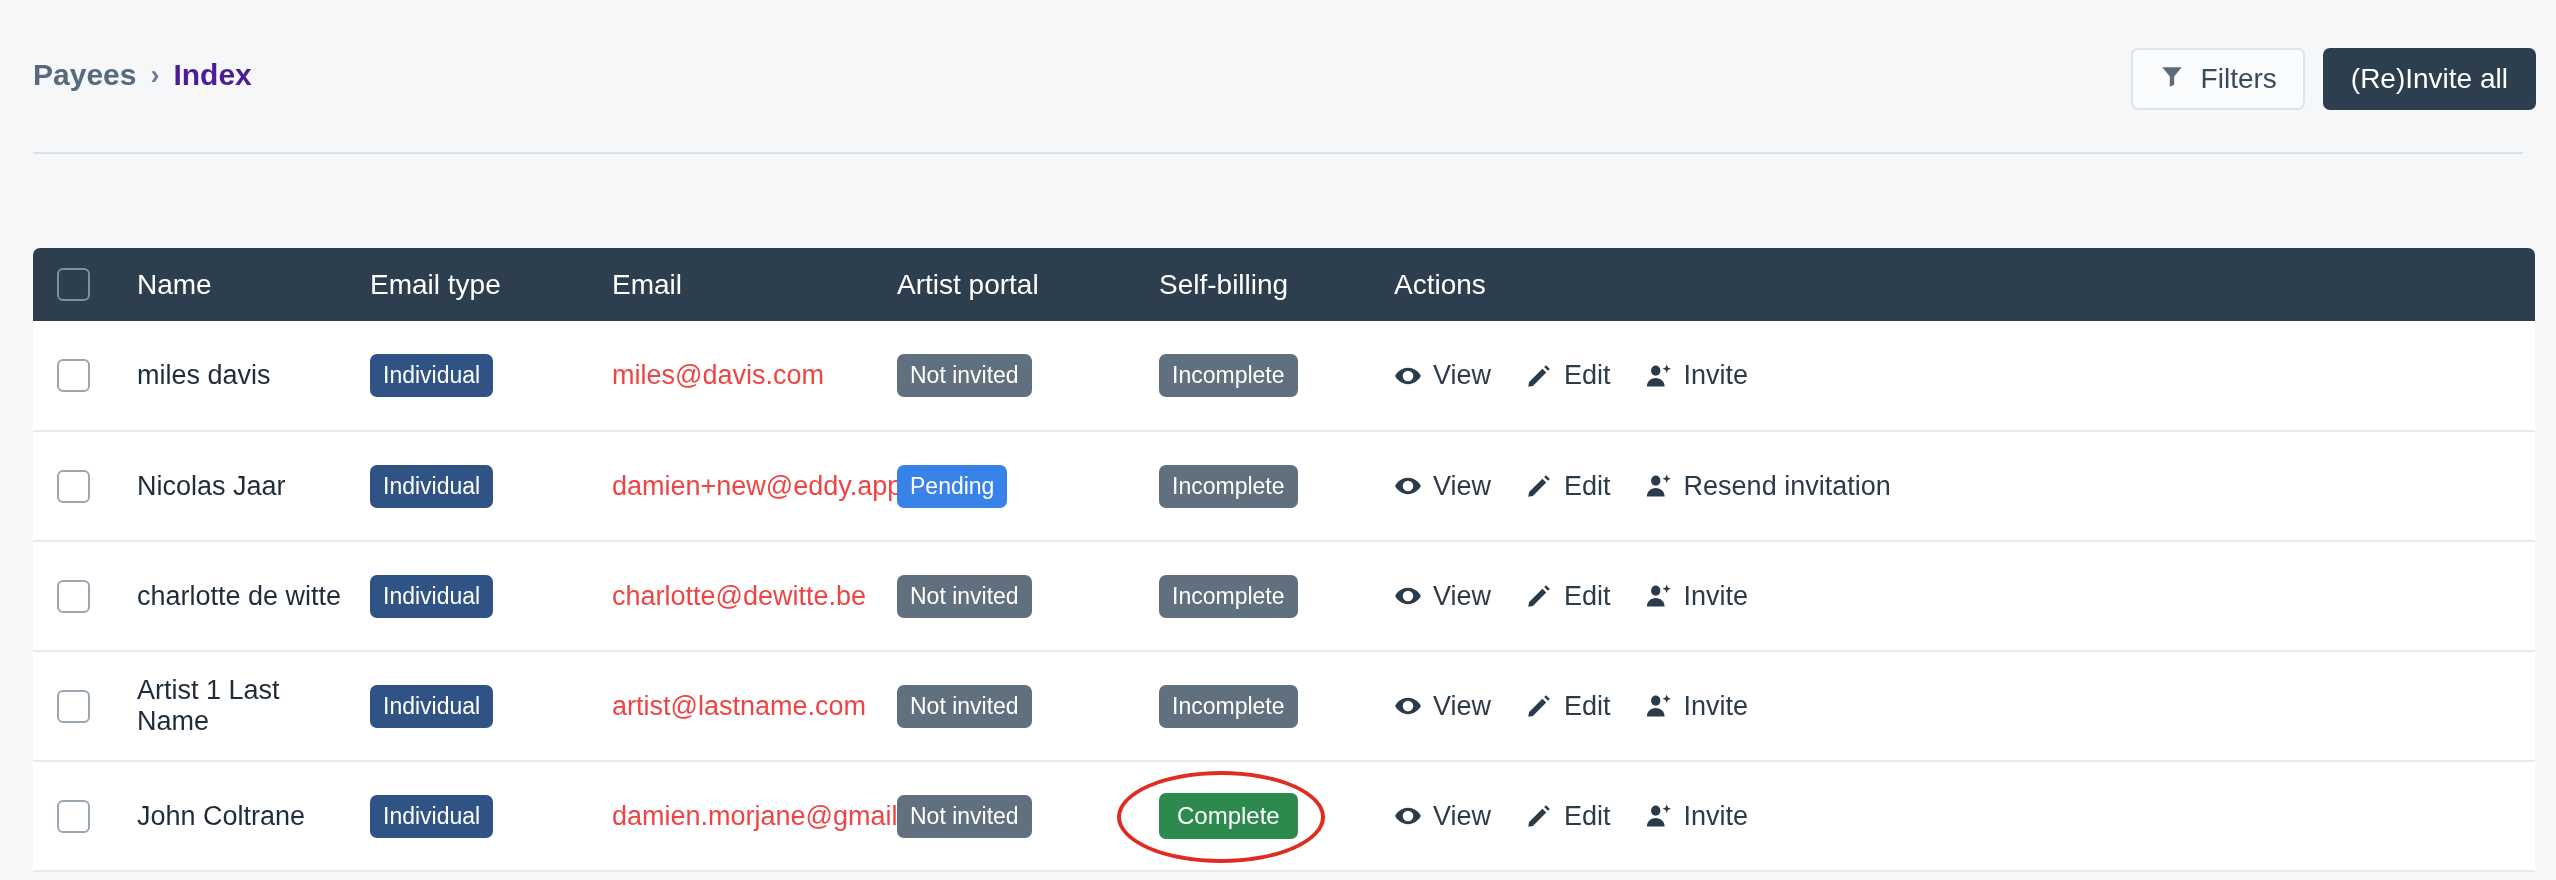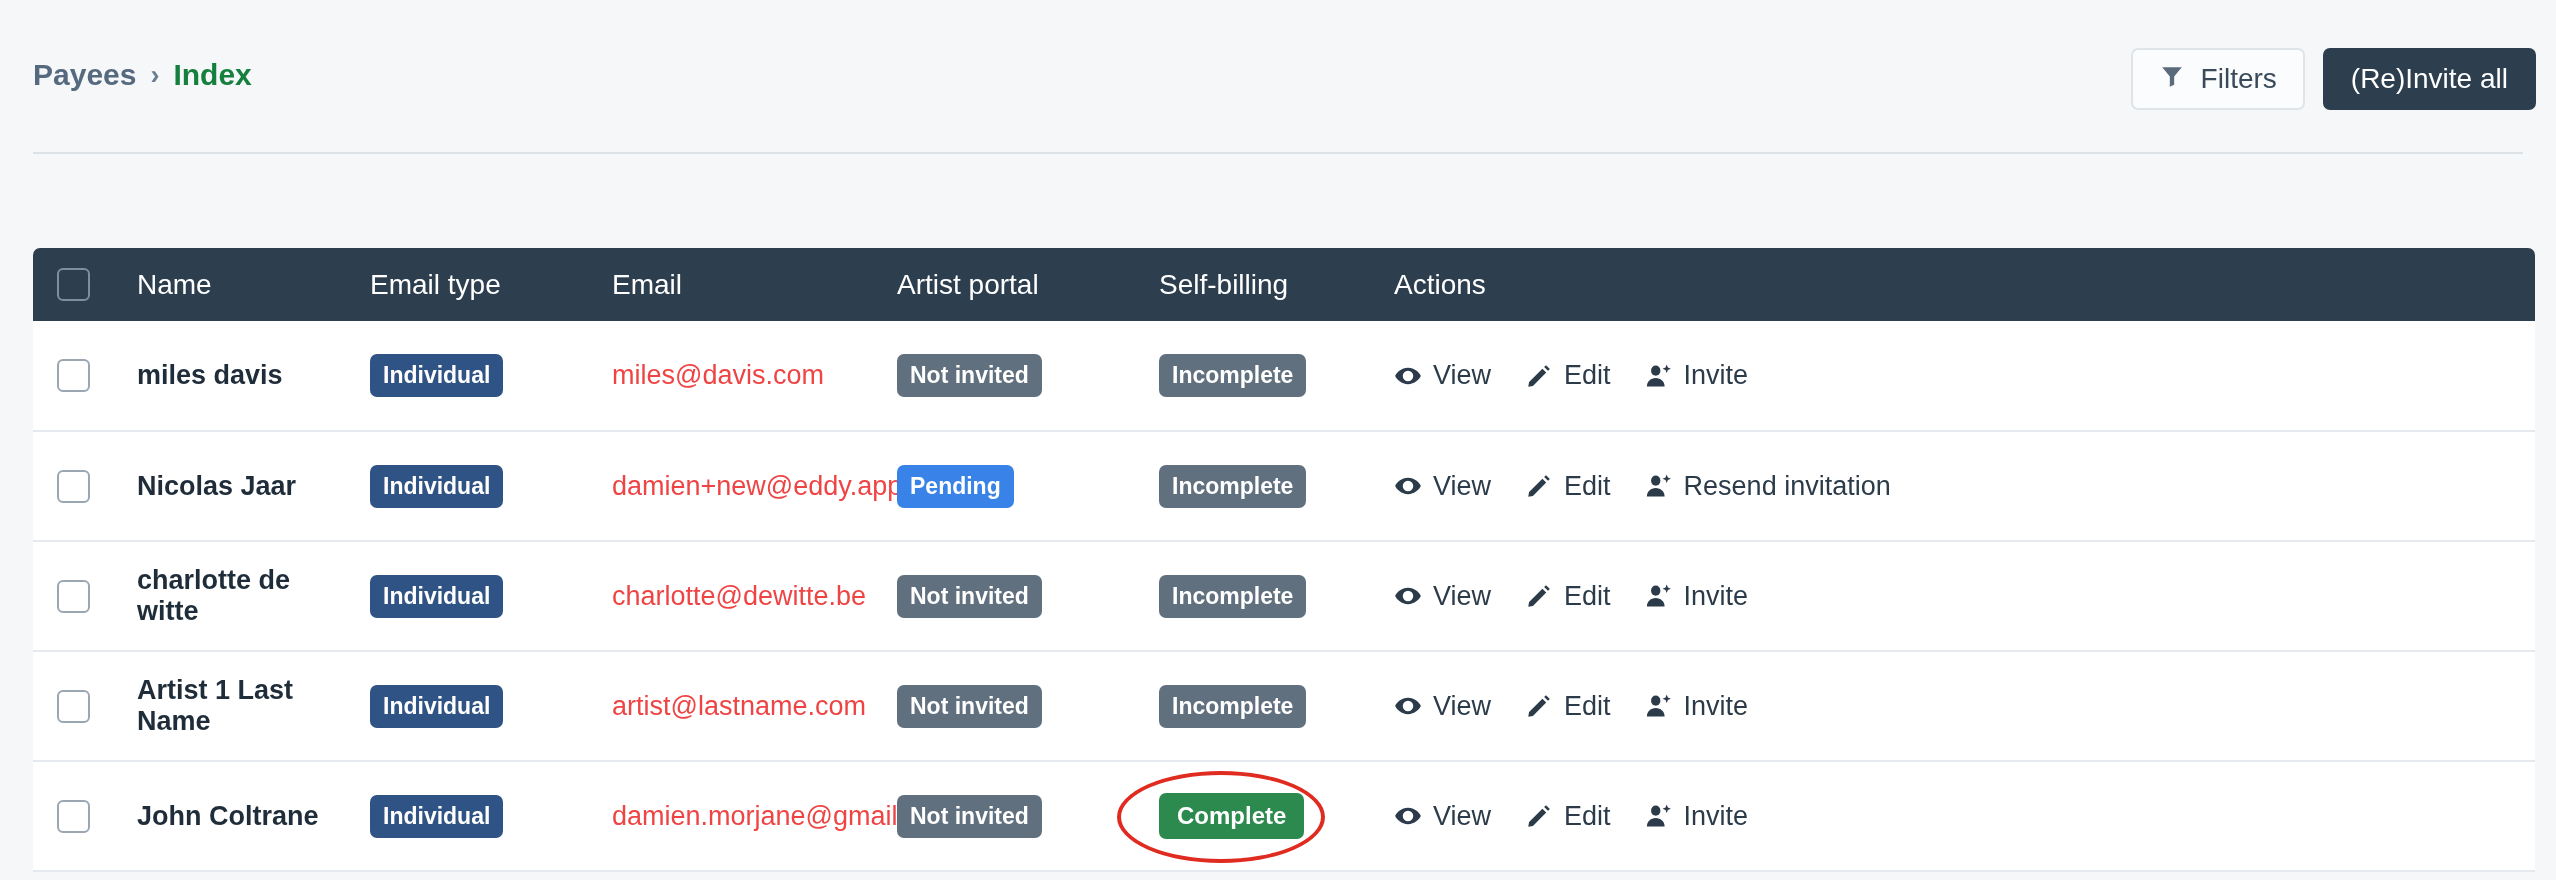--- a/index.html
+++ b/index.html
@@ -29,21 +29,21 @@
 
   .breadcrumb {
     position: absolute;
     left: 33px; top: 60px;
     display: flex; align-items: center; gap: 14px;
     font-size: 30px; font-weight: bold;
     line-height: 1;
   }
   .crumb-root { color: #566a7f; }
   .crumb-sep { color: #6b7d90; font-size: 27px; font-weight: bold; }
-  .crumb-current { color: #15803d; }
+  .crumb-current { color: #4c1d95; }
 
   .topbar-actions {
     position: absolute;
     right: 20px; top: 48px;
     display: flex; align-items: stretch; gap: 18px;
   }
   .btn {
     height: 62px;
     display: flex; align-items: center; justify-content: center;
     gap: 16px;
@@ -113,31 +113,30 @@
     width: 33px; height: 33px;
     border: 2px solid #8b9aa8;
     border-radius: 6px;
     background: transparent;
     display: block;
     cursor: pointer;
   }
   .checkbox.dark { border-color: #7f8f9e; }
   .checkbox.light { border-color: #9aa7b3; background: #ffffff; }
 
-  .name-cell { font-weight: bold; font-size: 27px; color: #1f2d3a; }
+  .name-cell { font-weight: normal; font-size: 27px; color: #1f2d3a; }
 
   .badge {
     display: inline-flex; align-items: center; justify-content: center;
     border-radius: 7px;
     color: #ffffff;
     font-size: 23px;
     line-height: 1;
     padding: 10px 13px;
     white-space: nowrap;
-    font-weight: bold;
   }
   .badge-individual { background: #2f5384; }
   .badge-gray { background: #61707e; }
   .badge-pending { background: #3882e8; }
   .badge-complete { background: #2d8a4e; padding: 11px 18px; font-size: 24px; }
 
   .email-cell { font-size: 27px; color: #ef4444; white-space: nowrap; }
 
   .actions {
     display: flex; align-items: center; gap: 12px;

